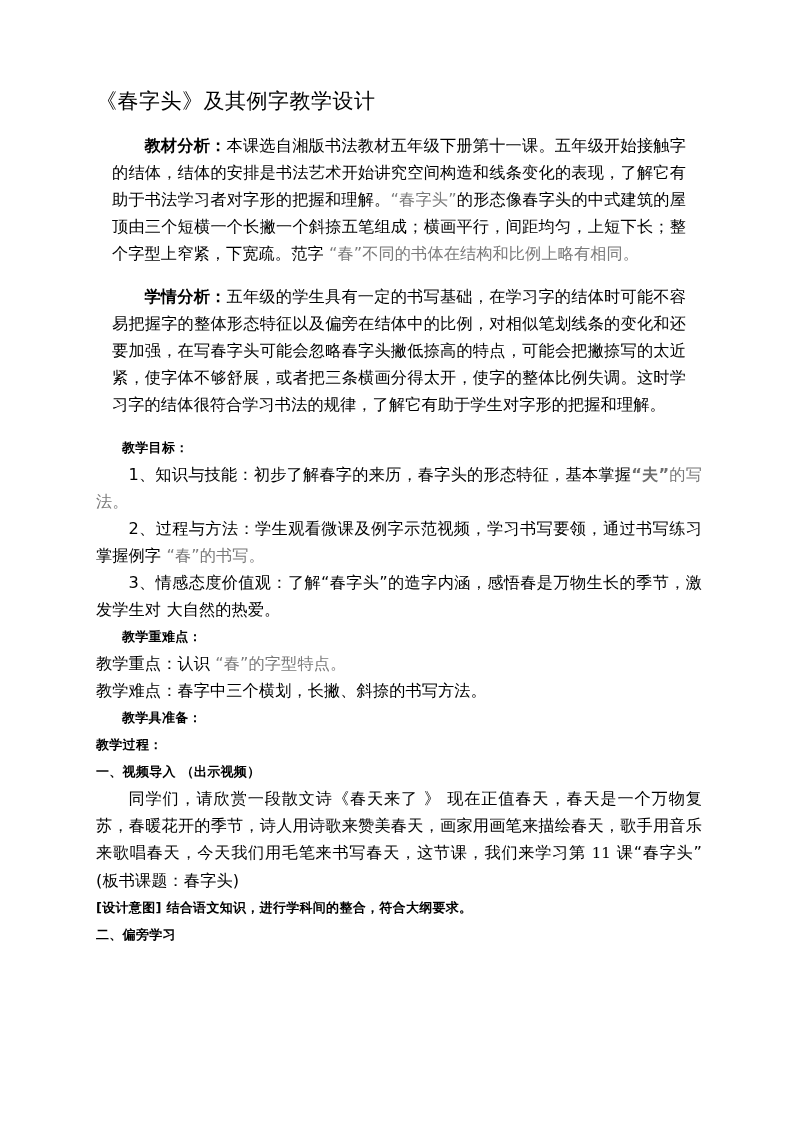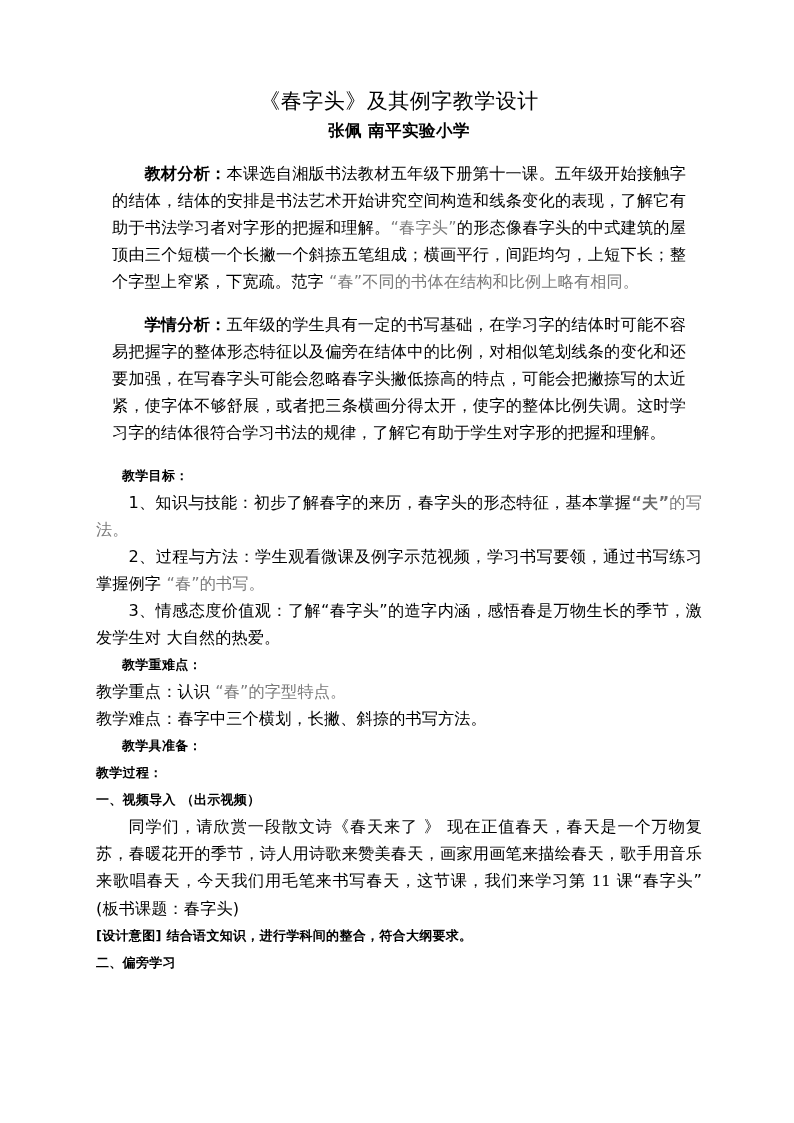--- a/index.html
+++ b/index.html
@@ -30,21 +30,21 @@
     left: 96px;
     top: 86px;
     width: 606px;
   }
 
   
   .doc-title {
     font-family: "DejaVu Serif", "Liberation Serif", serif;
     font-size: 21px;
     line-height: 30px;
-    text-align: center;
+    text-align: left;
     letter-spacing: 0.5px;
     margin: 0 0 2px 0;
     font-weight: 400;
   }
   .doc-author {
     font-size: 16.5px;
     line-height: 26px;
     text-align: center;
     font-weight: bold;
     letter-spacing: 0.5px;
@@ -108,21 +108,20 @@
   }
 </style>
 </head>
 <body>
 
 <div class="page">
   <div class="content">
 
     <h1 class="doc-title">《春字头》及其例字教学设计</h1>
 
-    <div class="doc-author">张佩  南平实验小学</div>
 
     <p class="para indent2"><span class="bold-run">教材分析：</span><span>本课选自湘版书法教材五年级下册第十一课。五年级开始接触字的结体，结体的安排是书法艺术开始讲究空间构造和线条变化的表现，了解它有助于书法学习者对字形的把握和理解。</span><span class="gray-run">“春字头”</span><span>的形态像春字头的中式建筑的屋顶由三个短横一个长撇一个斜捺五笔组成；横画平行，间距均匀，上短下长；整个字型上窄紧，下宽疏。范字 </span><span class="gray-run">“春”</span><span class="gray-run">不同的书体在结构和比例上略有相同。</span></p>
 
     <p class="para indent2"><span class="bold-run">学情分析：</span><span>五年级的学生具有一定的书写基础，在学习字的结体时可能不容易把握字的整体形态特征以及偏旁在结体中的比例，对相似笔划线条的变化和还要加强，在写春字头可能会忽略春字头撇低捺高的特点，可能会把撇捺写的太近紧，使字体不够舒展，或者把三条横画分得太开，使字的整体比例失调。这时学习字的结体很符合学习书法的规律，了解它有助于学生对字形的把握和理解。</span></p>
 
     <p class="heading">教学目标：</p>
 
     <p class="numbered"><span>1、知识与技能：初步了解春字的来历，春字头的形态特征，基本掌握</span><span class="gray-bold">“夫”</span><span class="gray-run">的写法。</span></p>
 
     <p class="numbered"><span>2、过程与方法：学生观看微课及例字示范视频，学习书写要领，通过书写练习掌握例字 </span><span class="gray-run">“春”</span><span class="gray-run">的书写。</span></p>

